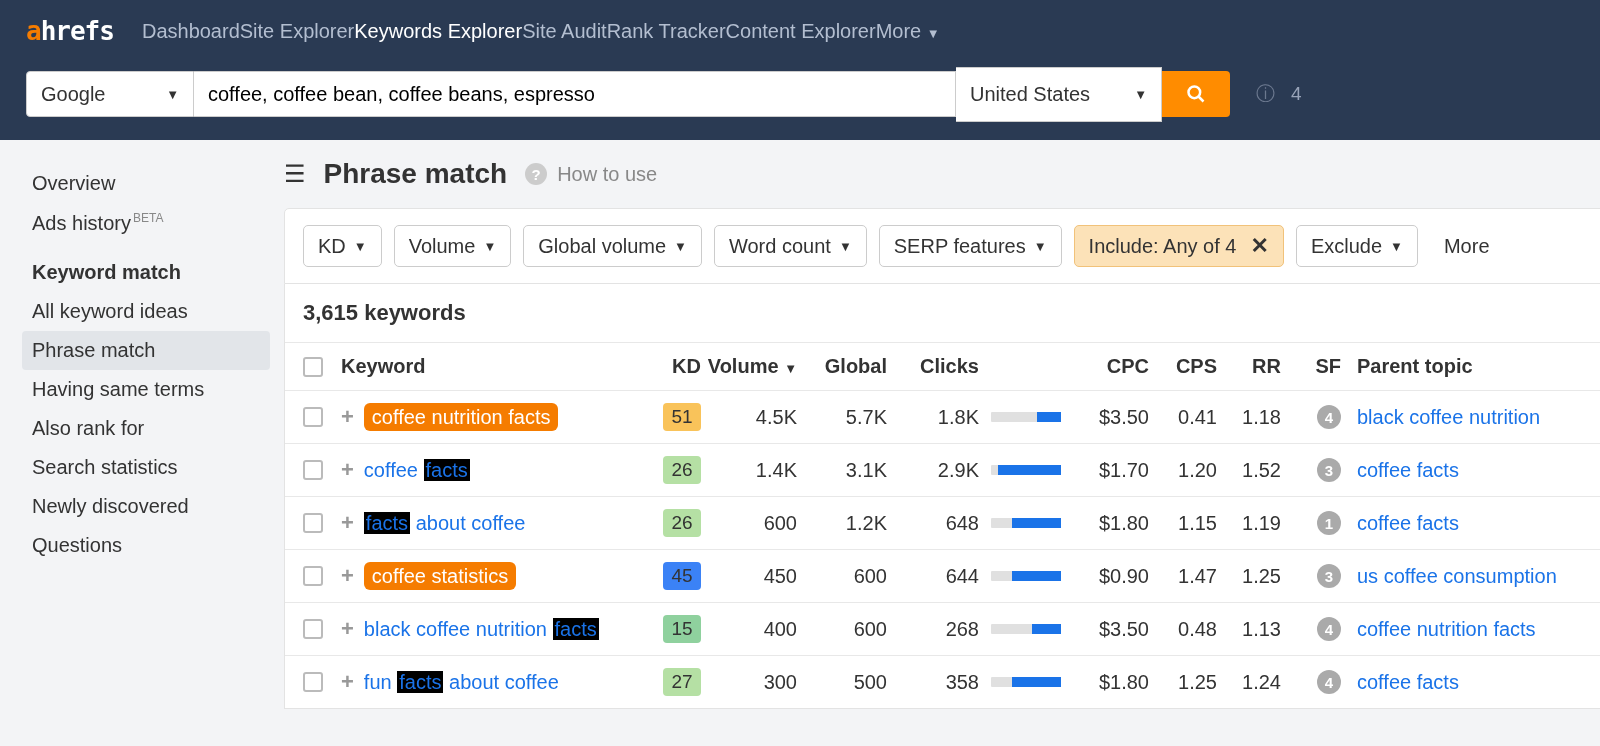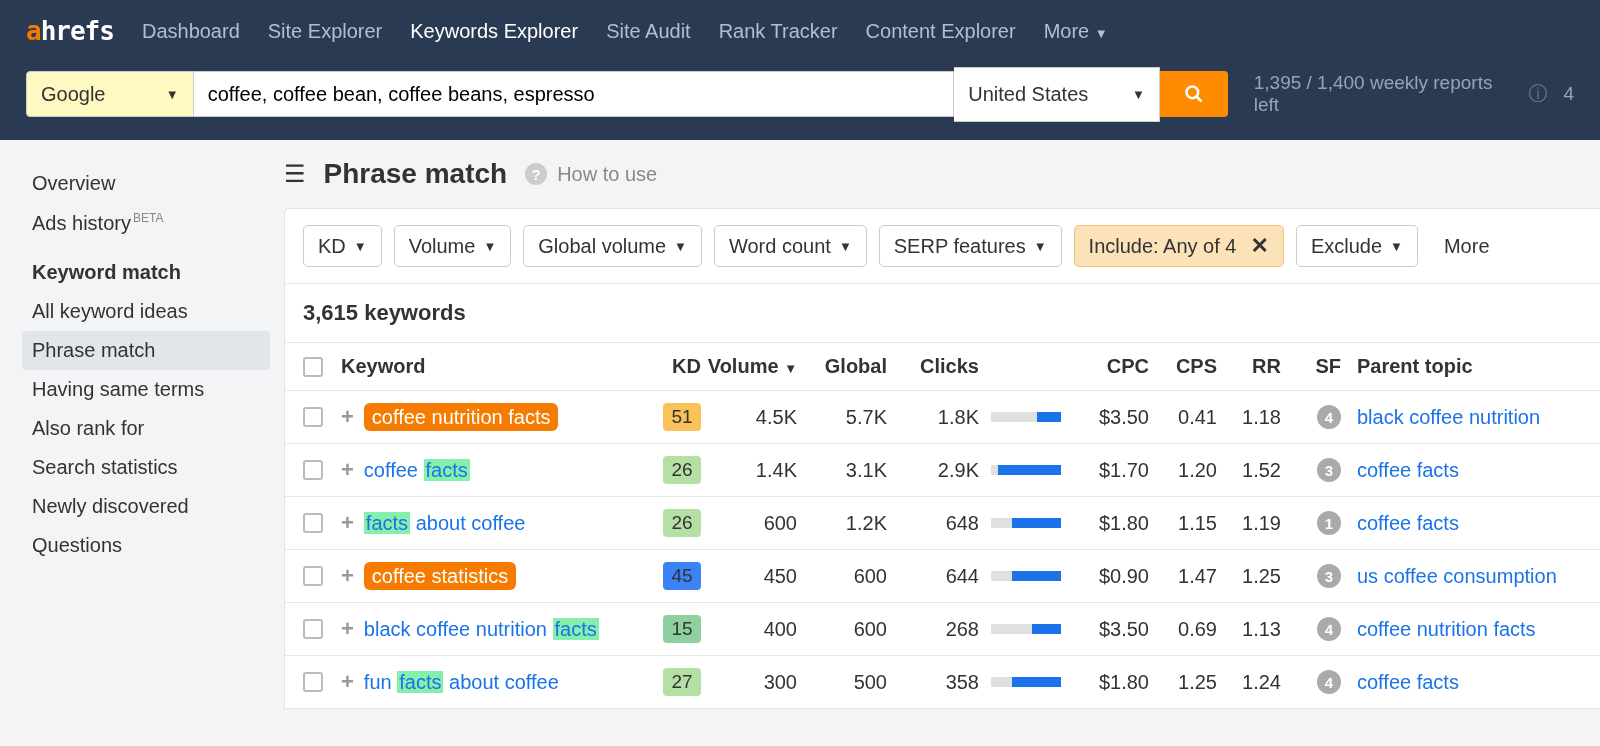--- a/index.html
+++ b/index.html
@@ -4,21 +4,21 @@
 <style>
 * { box-sizing: border-box; margin: 0; padding: 0; }
 body { font-family: -apple-system, BlinkMacSystemFont, "Segoe UI", Arial, sans-serif; background: #f3f4f6; color: #333; width: 1600px; }
 .topbar { background: #2a3a53; height: 62px; display: flex; align-items: center; padding: 0 26px; gap: 28px; }
 .logo { font-family: monospace; font-size: 26px; font-weight: bold; letter-spacing: -1px; }
 .logo .la { color: #f57c00; }
 .logo .lb { color: #fff; }
 .nav-link { color: #b3bed0; font-size: 20px; cursor: pointer; }
 .nav-link.active { color: #fff; }
 .searchbar { background: #2a3a53; height: 78px; display: flex; align-items: center; padding: 0 26px 14px 26px; gap: 0; }
-.select-engine { background: #fef9c3; border: 1px solid #ccc; height: 46px; display: flex; align-items: center; padding: 0 14px; border-radius: 4px 0 0 4px; width: 168px; font-size: 20px; justify-content: space-between; cursor: pointer; }
+.select-engine { background: #ffffff; border: 1px solid #ccc; height: 46px; display: flex; align-items: center; padding: 0 14px; border-radius: 4px 0 0 4px; width: 168px; font-size: 20px; justify-content: space-between; cursor: pointer; }
 .search-input { background: #fff; border: 1px solid #ccc; border-left: none; height: 46px; padding: 0 14px; font-size: 20px; width: 762px; outline: none; }
 .select-country { background: #fff; border: 1px solid #ccc; border-left: none; height: 55px; display: flex; align-items: center; padding: 0 14px; width: 206px; font-size: 20px; justify-content: space-between; cursor: pointer; }
 .search-btn { background: #ff8c00; border: none; height: 46px; width: 68px; border-radius: 0 4px 4px 0; display: flex; align-items: center; justify-content: center; cursor: pointer; }
 .reports-left { color: #98a3b8; font-size: 19px; margin-left: 26px; display: flex; align-items: center; gap: 6px; }
 .main { display: flex; }
 .sidebar { width: 280px; padding: 24px 0 0 22px; }
 .side-item { font-size: 20px; color: #333; padding: 8px 10px; cursor: pointer; border-radius: 4px; display: inline-block; width: 248px; }
 .side-item.active { background: #e2e5e9; }
 .side-item sup { font-size: 12px; color: #888; margin-left: 2px; }
 .side-head { font-size: 20px; font-weight: 700; padding: 18px 10px 8px 10px; }
@@ -33,40 +33,40 @@
 .filter-pill .close { font-weight: bold; margin-left: 6px; font-size: 22px; }
 .count-row { background: #fff; border-left: 1px solid #e3e3e3; border-right: 1px solid #e3e3e3; padding: 16px 18px; font-size: 22px; font-weight: 700; }
 .table { background: #fff; border: 1px solid #e3e3e3; border-top: none; }
 .thead, .trow { display: grid; grid-template-columns: 36px 290px 68px 94px 88px 90px 80px 86px 66px 62px 58px 260px; align-items: center; padding: 12px 18px; gap: 2px; border-top: 1px solid #e8e8e8; font-size: 20px; }
 .thead { font-weight: 700; color: #333; }
 .th-right, .td-right { text-align: right; }
 .checkbox { width: 20px; height: 20px; border: 2px solid #bbb; border-radius: 3px; cursor: pointer; }
 .kw-cell { display: flex; align-items: center; gap: 10px; }
 .plus { color: #999; font-size: 22px; font-weight: bold; cursor: pointer; }
 .kw-link { color: #1a73e8; cursor: pointer; }
-.hl-word { background: #86efac; padding: 0 2px; }
+.hl-word { background: #000000; padding: 0 2px; }
 .hl-full { background: #f57c00; color: #fff; padding: 3px 8px; border-radius: 6px; }
 .kd-badge { padding: 3px 8px; border-radius: 4px; font-weight: 400; display: inline-block; min-width: 38px; text-align: center; font-size: 19px; }
 .kd-51 { background: #f9c35a; }
 .kd-26 { background: #b5e0a4; }
 .kd-45 { background: #3b82f6; }
 .kd-15 { background: #8fd19e; }
 .kd-27 { background: #b5e0a4; }
 .clickbar { width: 70px; height: 10px; background: #e0e0e0; border-radius: 1px; position: relative; }
 .clickbar .fill { position: absolute; right: 0; top: 0; height: 100%; background: #1a73e8; }
 .sf-badge { background: #aaa; color: #fff; border-radius: 50%; width: 24px; height: 24px; display: inline-flex; align-items: center; justify-content: center; font-size: 15px; font-weight: bold; }
 .parent-link { color: #1a73e8; cursor: pointer; }
 .caret { font-size: 13px; }
 </style>
 </head>
 <body>
 
 <div class="topbar">
   <div class="logo"><span class="la">a</span><span class="lb">hrefs</span></div>
-  <div id="nav-container" style="display:flex;gap:28px;align-items:center">
+  <div id="nav-container" style="display:flex;align-items:center">
       <div class="nav-link">Dashboard</div>
       <div class="nav-link">Site Explorer</div>
       <div class="nav-link active">Keywords Explorer</div>
       <div class="nav-link">Site Audit</div>
       <div class="nav-link">Rank Tracker</div>
       <div class="nav-link">Content Explorer</div>
       <div class="nav-link">More <span class="caret">▼</span></div>
     </div>
 </div>
 
@@ -80,21 +80,20 @@
     <span>United States</span>
     <span class="caret">▼</span>
   </div>
   <button class="search-btn">
     <svg width="20" height="20" viewBox="0 0 24 24" fill="none" stroke="#fff" stroke-width="3">
         <circle cx="10" cy="10" r="7"></circle>
         <line x1="21" y1="21" x2="15" y2="15"></line>
       </svg>
   </button>
   <div class="reports-left">
-    <span>1,395 / 1,400 weekly reports left</span>
     <span style="opacity:.6">ⓘ</span>
     <span style="color:#98a3b8;margin-left:10px">4</span>
   </div>
 </div>
 
 <div class="main">
   <div class="sidebar">
     <div id="side-top"><div class="side-item">Overview</div><div class="side-item">Ads history<sup>BETA</sup></div></div>
     <div class="side-head">Keyword match</div>
     <div id="side-ideas"><div class="side-item">All keyword ideas</div><div class="side-item active">Phrase match</div><div class="side-item">Having same terms</div><div class="side-item">Also rank for</div><div class="side-item">Search statistics</div><div class="side-item">Newly discovered</div><div class="side-item">Questions</div></div>
@@ -254,21 +253,21 @@
             <div class="td-right"><span class="kd-badge kd-15">15</span></div>
             <div class="td-right">400</div>
             <div class="td-right">600</div>
             <div class="td-right">268</div>
             <div style="padding-left:10px">
               <div class="clickbar">
                 <div class="fill" style="width:42%"></div>
               </div>
             </div>
             <div class="td-right">$3.50</div>
-            <div class="td-right">0.69</div>
+            <div class="td-right">0.48</div>
             <div class="td-right">1.13</div>
             <div class="td-right"><span class="sf-badge">4</span></div>
             <div style="padding-left:14px"><span class="parent-link">coffee nutrition facts</span></div>
           </div>
           <div class="trow">
             <div>
               <div class="checkbox"></div>
             </div>
             <div class="kw-cell">
               <span class="plus">+</span>

